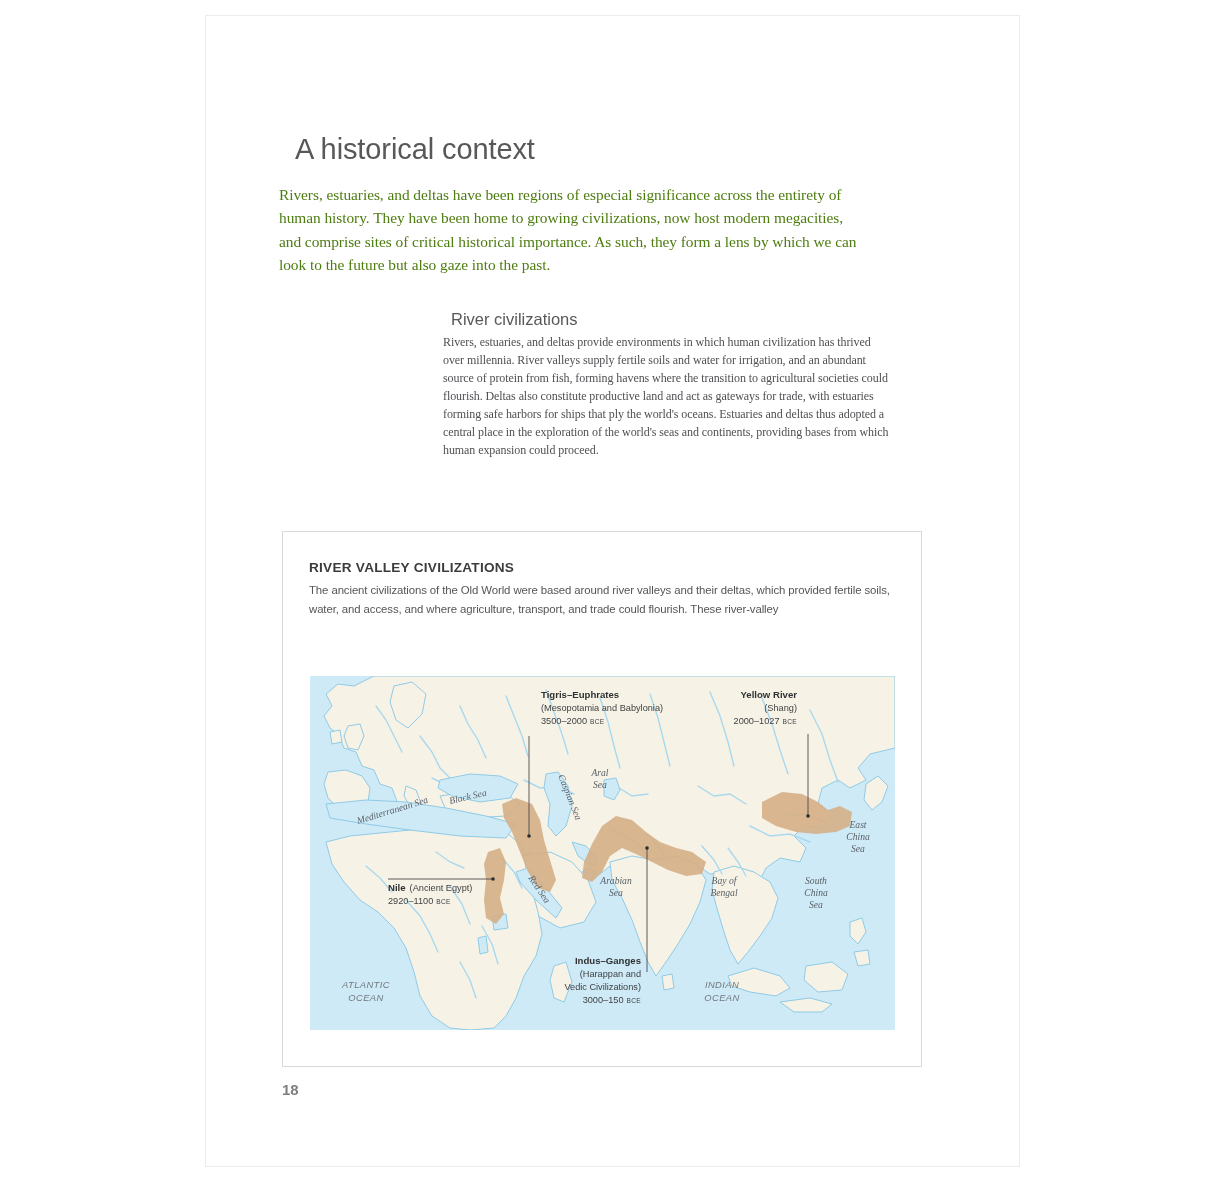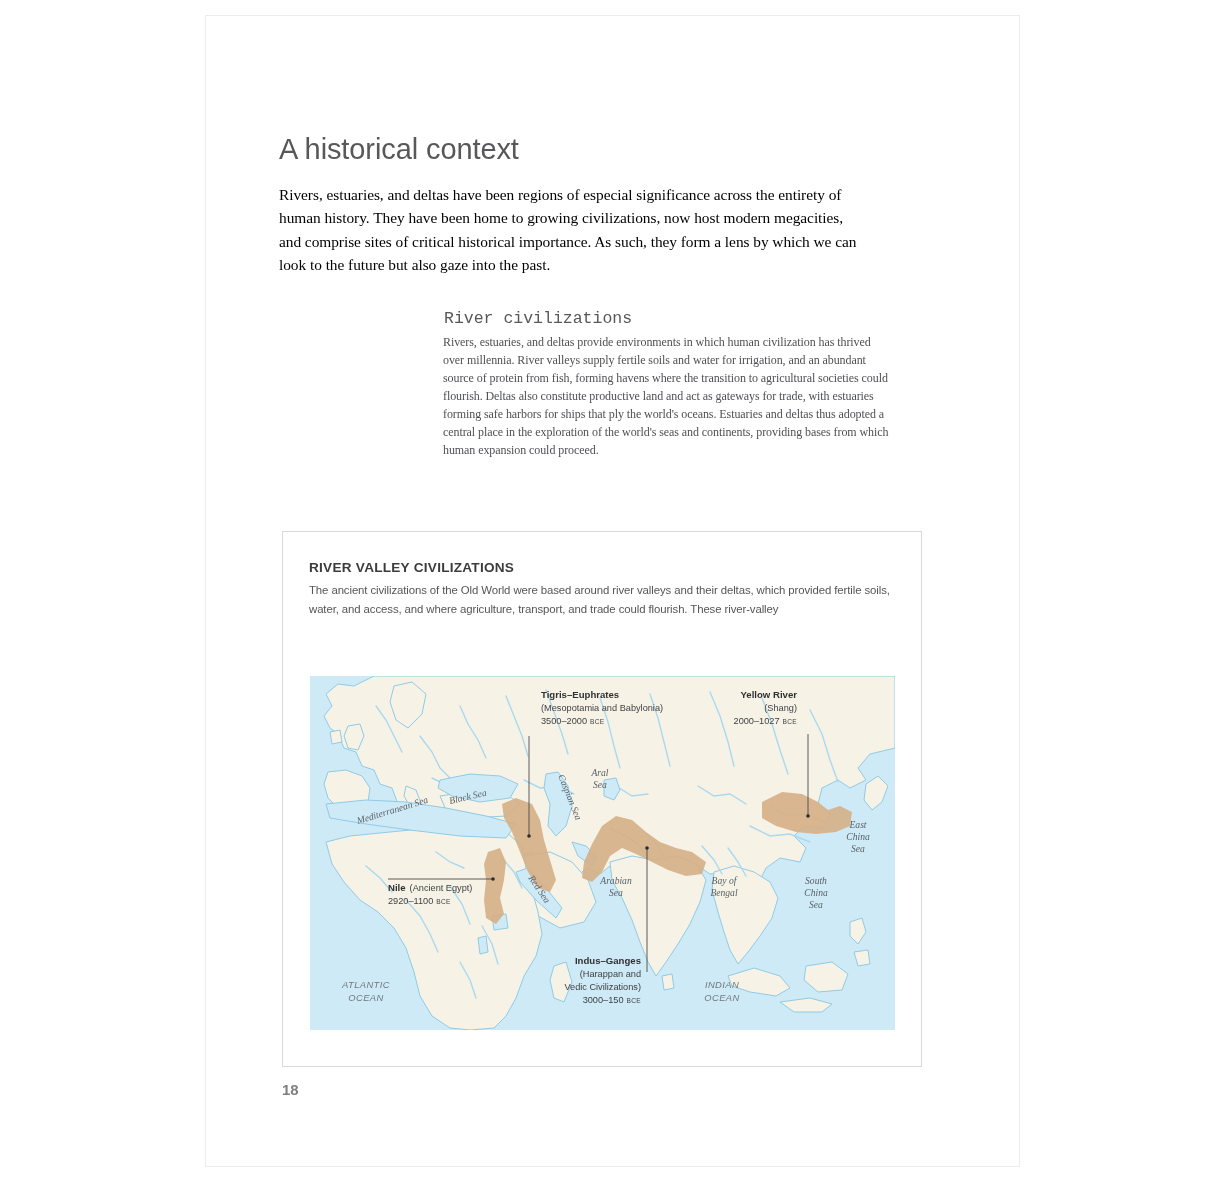--- a/index.html
+++ b/index.html
@@ -34,45 +34,45 @@
     left: 73px;
     top: 118px;
     width: 580px;
   }
   #page-title {
     font-family: "Liberation Sans", sans-serif;
     font-size: 29px;
     font-weight: 400;
     color: #58585a;
     letter-spacing: -0.1px;
-    margin: 0 0 17px 0;
+    margin: 0 0 17px 16px;
     line-height: 1.1;
   }
   #intro-paragraph {
     font-family: "Liberation Serif", serif;
     font-size: 15.4px;
     line-height: 23.5px;
-    color: #000000;
+    color: #4d7c0f;
     margin: 0;
     letter-spacing: -0.05px;
   }
 
   
   #river-civ-block {
     position: absolute;
     left: 237px;
     top: 293px;
     width: 448px;
   }
   #river-civ-heading {
-    font-family: Liberation Mono, monospace;
+    font-family: Liberation Sans, sans-serif;
     font-size: 16.5px;
     font-weight: 400;
     color: #58585a;
-    margin: 0 0 3px 1px;
+    margin: 0 0 3px 8px;
     line-height: 1.25;
   }
   #river-civ-body {
     font-family: "Liberation Serif", serif;
     font-size: 12px;
     line-height: 18.1px;
     color: #4f5053;
     margin: 0;
     letter-spacing: -0.08px;
   }

